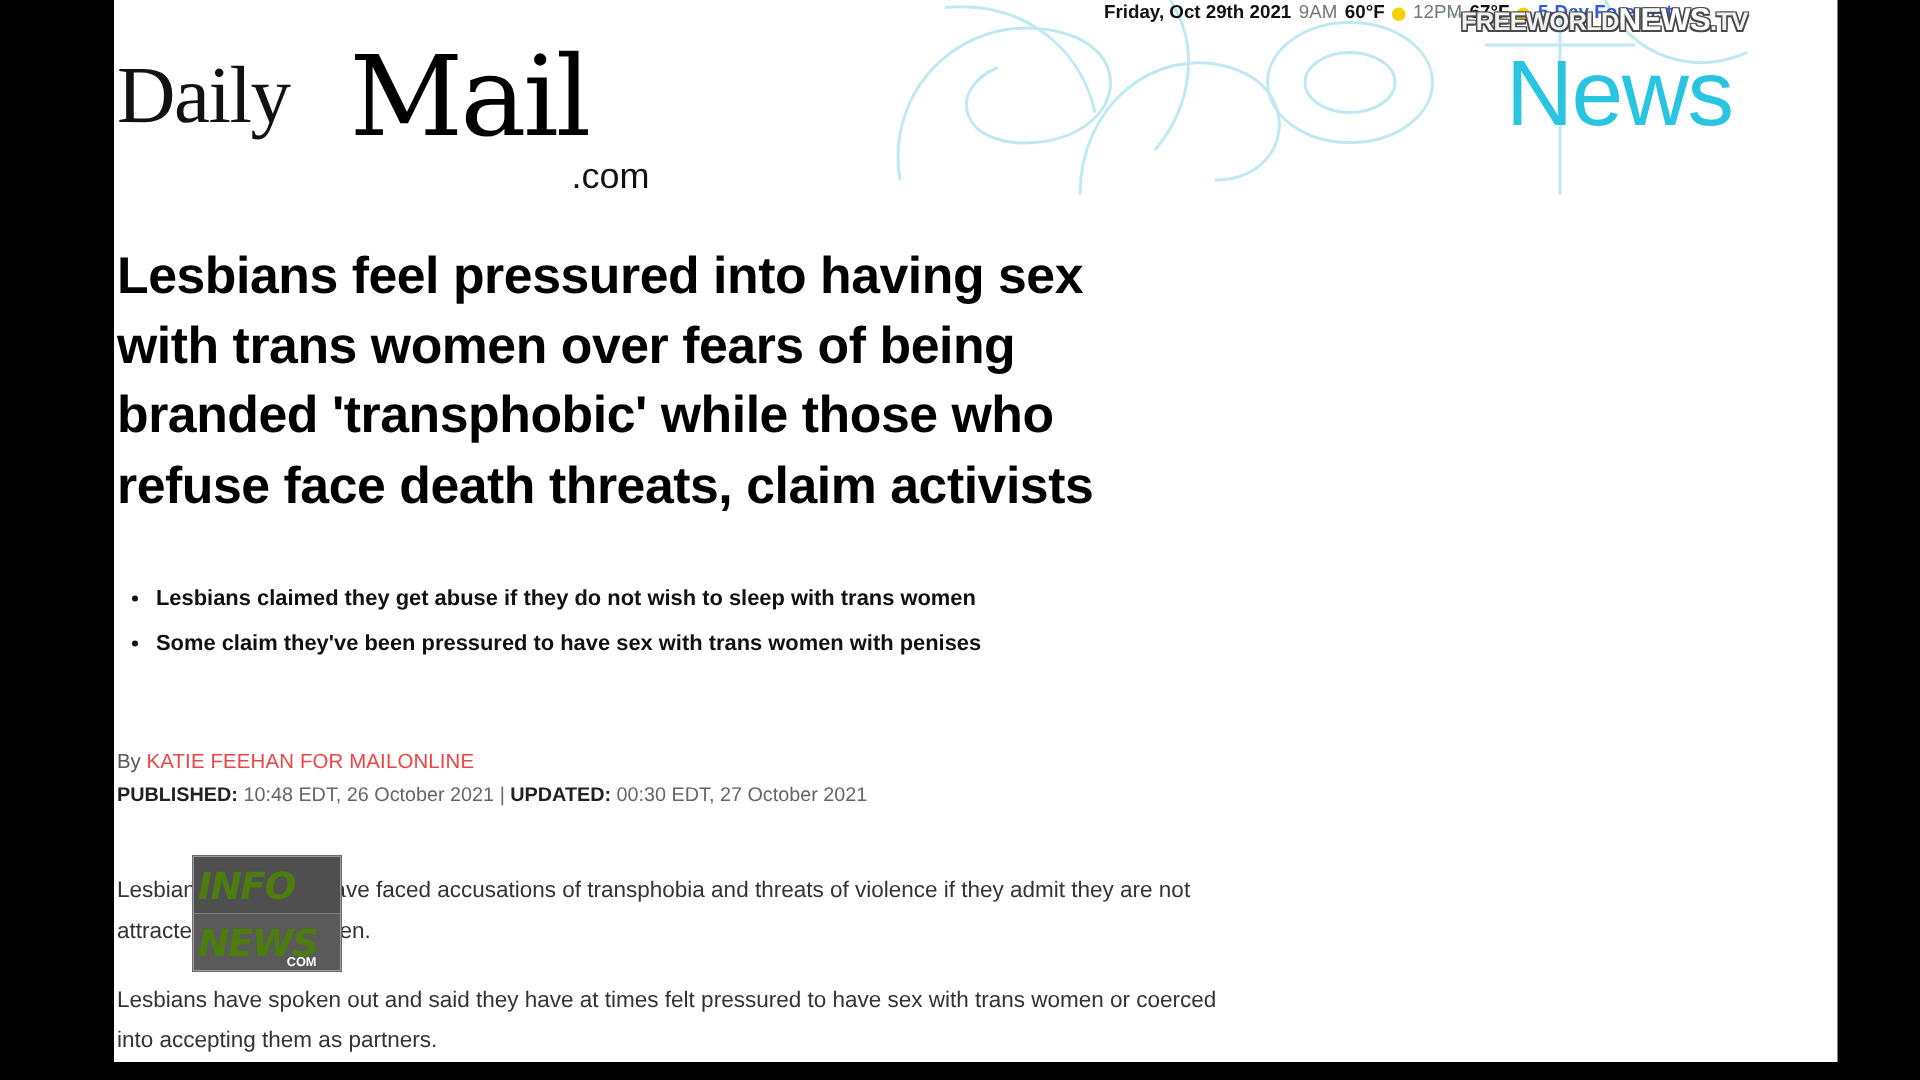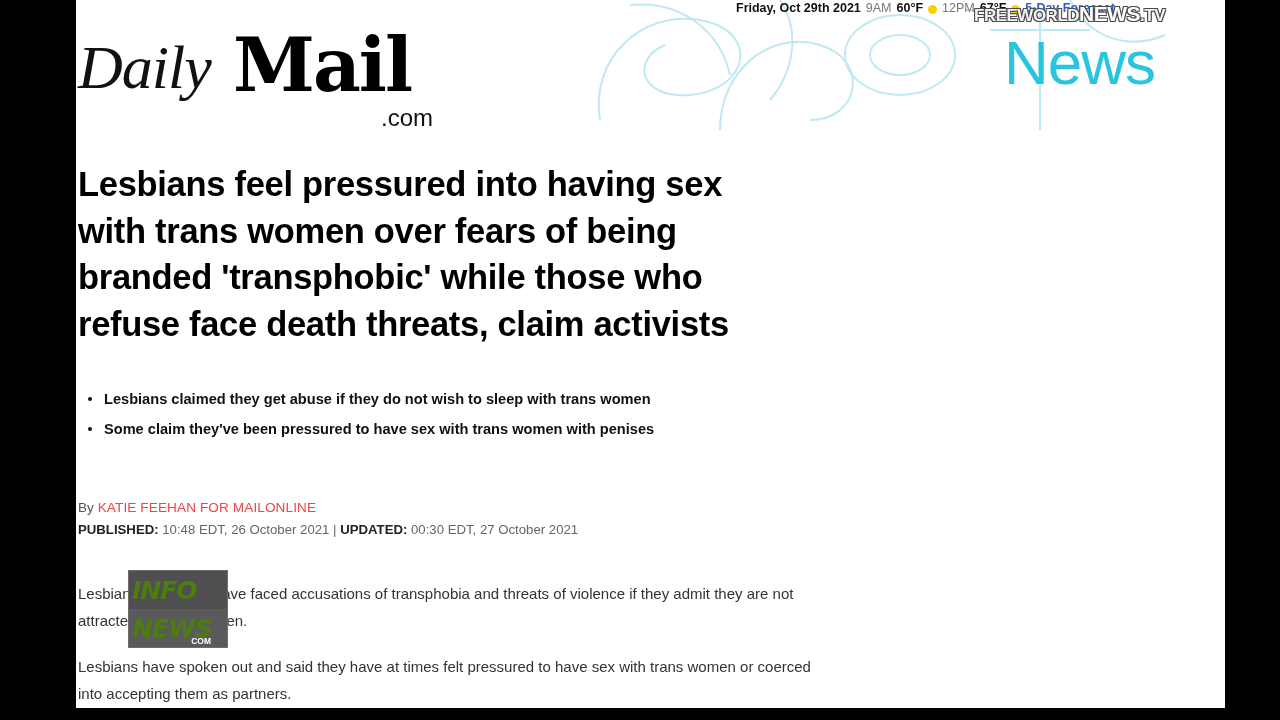--- a/index.html
+++ b/index.html
@@ -46,28 +46,27 @@
   .weather .fc { color: #2f5bd7; font-weight: bold; }
 
   
   .dm-logo {
     position: absolute; left: 2px; top: 26px;
     width: 430px; height: 96px;
   }
   .dm-daily {
     position: absolute; left: 0; top: 6px;
     font-family: "Liberation Serif", serif;
-    font-size: 62px; font-weight: 400; color: #111;
+    font-size: 54px; font-weight: 400; color: #111;
     letter-spacing: -1px;
-    font-style: italic;
   }
   .dm-mail {
     position: absolute; left: 155px; top: -4px;
     font-family: "DejaVu Serif", serif;
-    font-size: 74px; font-weight: bold; color: #000;
+    font-size: 74px; font-weight: normal; color: #000;
     letter-spacing: -2px;
   }
   .dm-com {
     position: absolute; left: 303px; top: 78px;
     font-family: "Liberation Sans", sans-serif;
     font-size: 24px; color: #111; font-weight: 400;
   }
 
   
   .headline {

